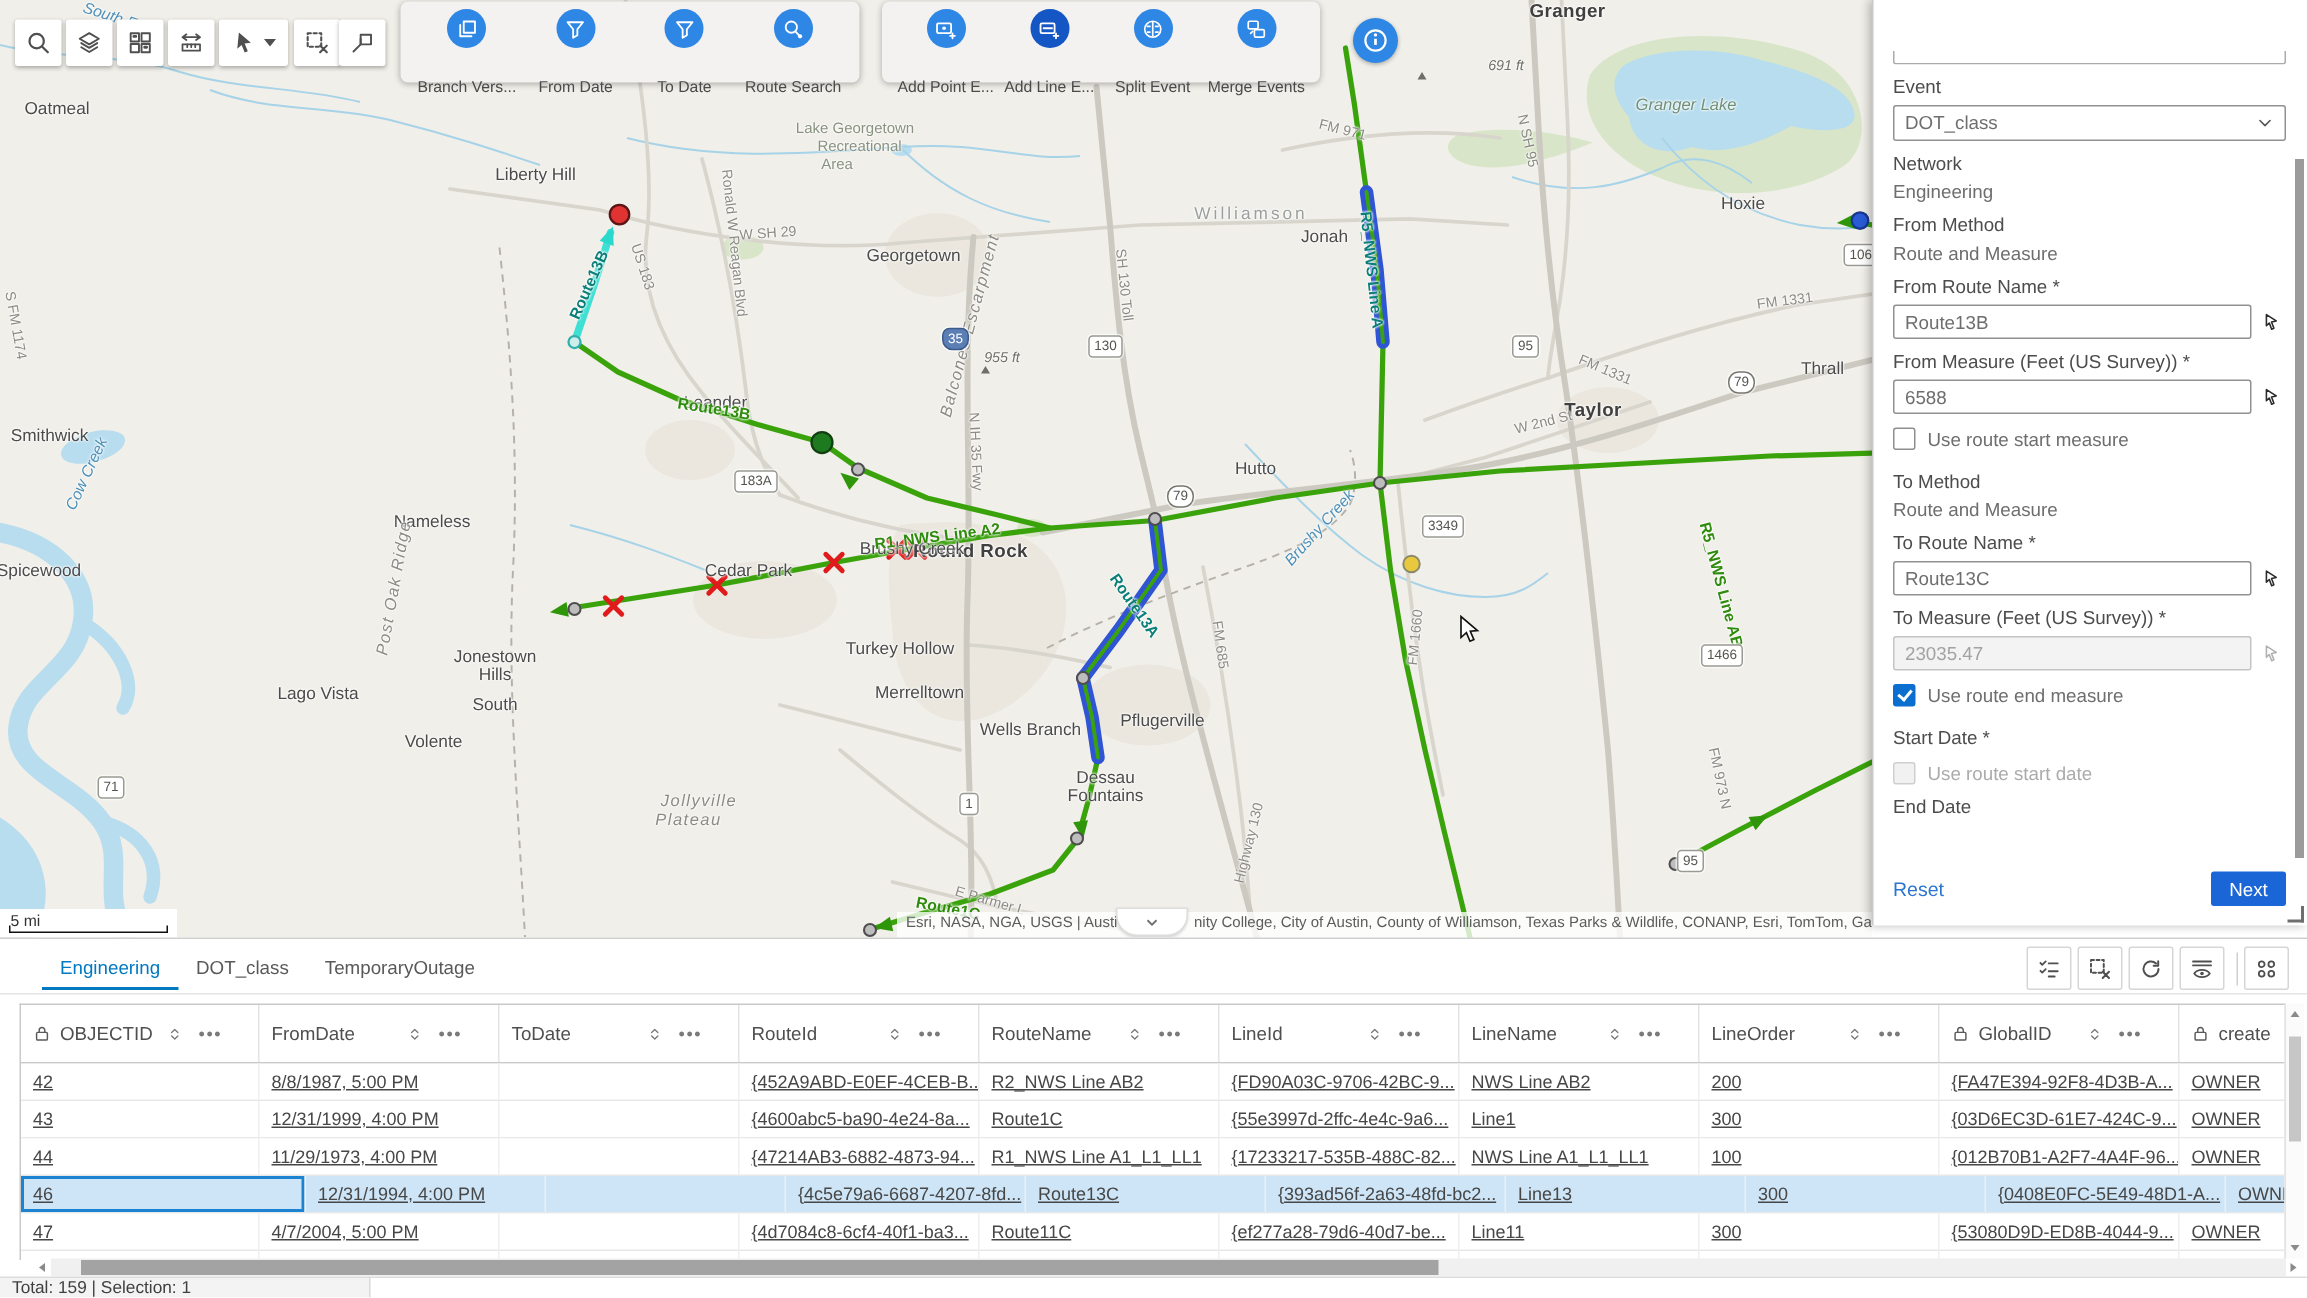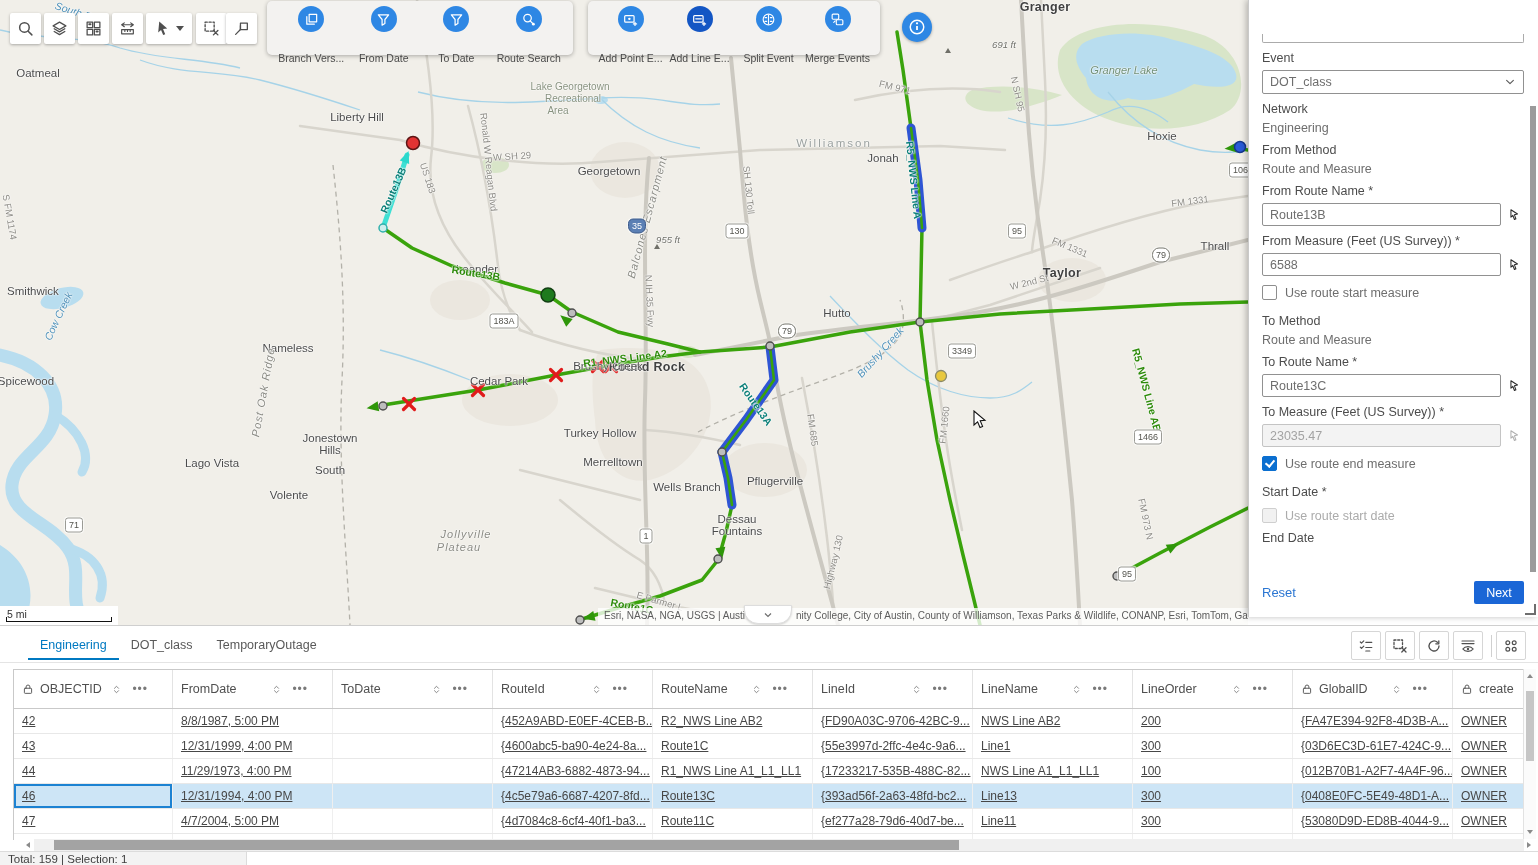--- a/index.html
+++ b/index.html
@@ -799,21 +799,21 @@
             <div class="td" style="width: 160px;"></div>
             <div class="td" style="width: 160px;">{47214AB3-6882-4873-94...</div>
             <div class="td" style="width: 160px;">R1_NWS Line A1_L1_LL1</div>
             <div class="td" style="width: 160px;">{17233217-535B-488C-82...</div>
             <div class="td" style="width: 160px;">NWS Line A1_L1_LL1</div>
             <div class="td" style="width: 160px;">100</div>
             <div class="td" style="width: 160px;">{012B70B1-A2F7-4A4F-96...</div>
             <div class="td" style="width: 200px;">OWNER</div>
           </div>
           <div class="tr sel">
-            <div class="td focus" style="width: 159px;">46</div>
+            <div class="td focus" style="width: 190px;">46</div>
             <div class="td" style="width: 160px;">12/31/1994, 4:00 PM</div>
             <div class="td" style="width: 160px;"></div>
             <div class="td" style="width: 160px;">{4c5e79a6-6687-4207-8fd...</div>
             <div class="td" style="width: 160px;">Route13C</div>
             <div class="td" style="width: 160px;">{393ad56f-2a63-48fd-bc2...</div>
             <div class="td" style="width: 160px;">Line13</div>
             <div class="td" style="width: 160px;">300</div>
             <div class="td" style="width: 160px;">{0408E0FC-5E49-48D1-A...</div>
             <div class="td" style="width: 200px;">OWNER</div>
           </div>

